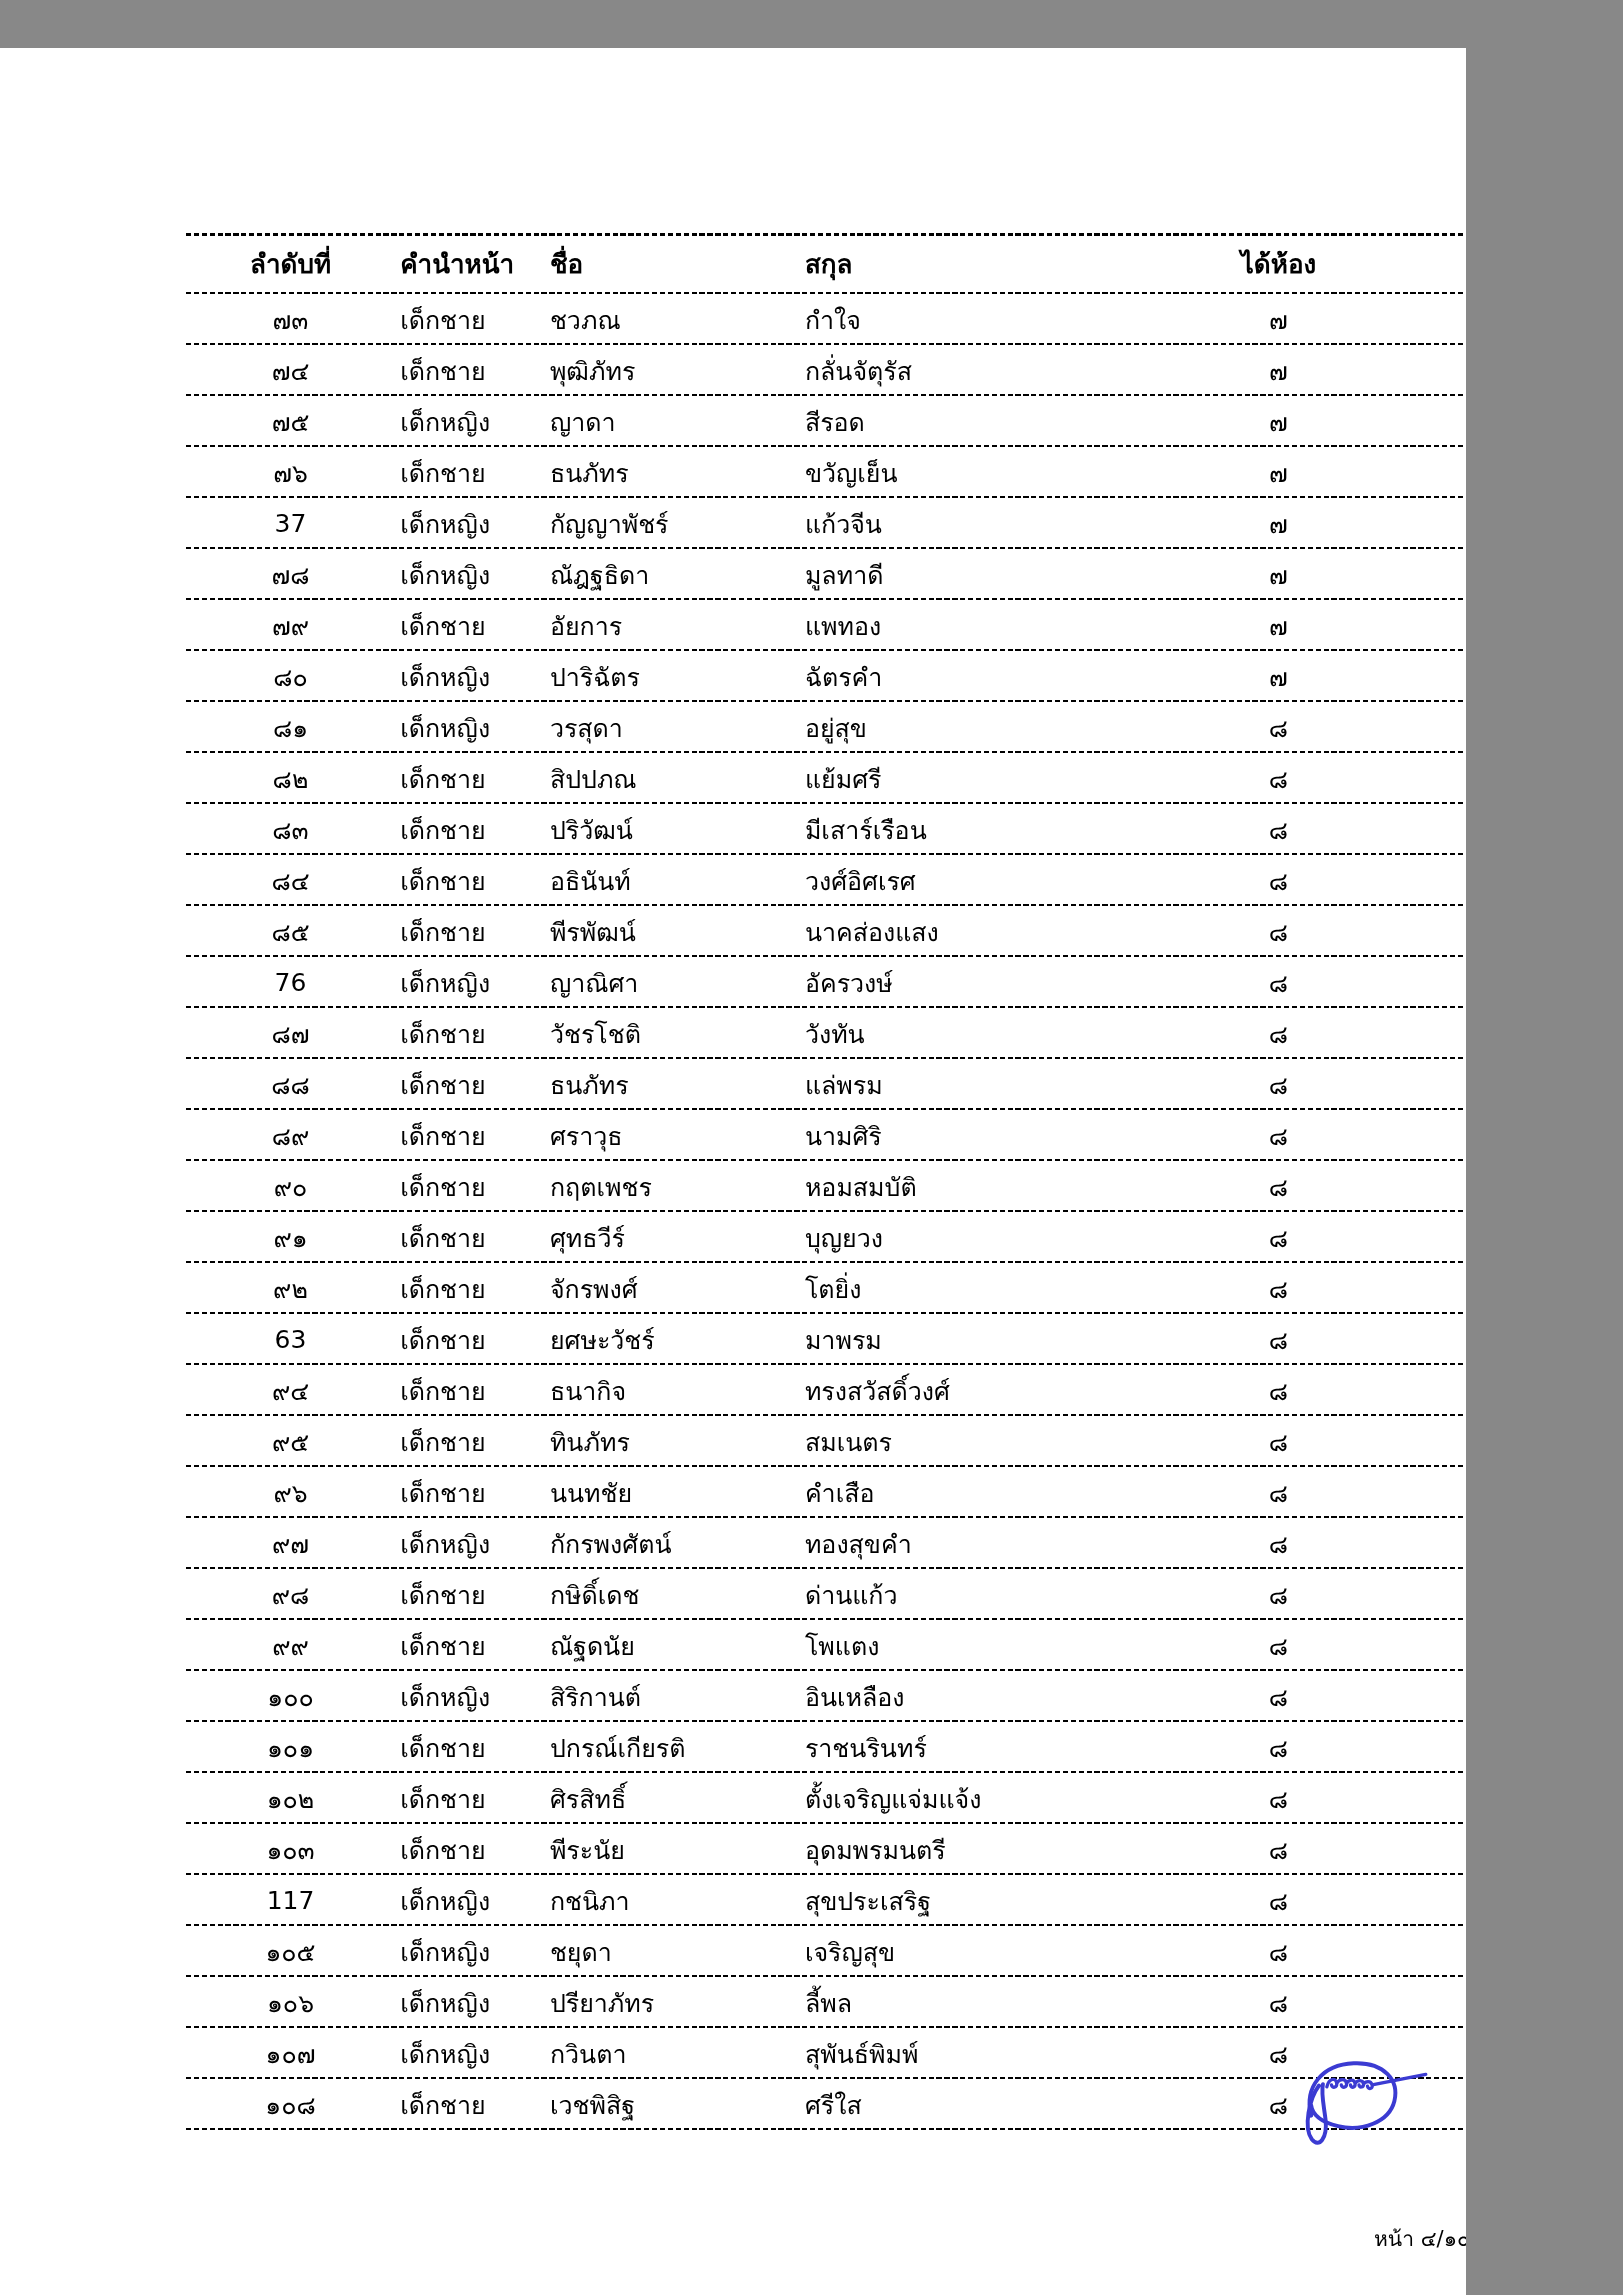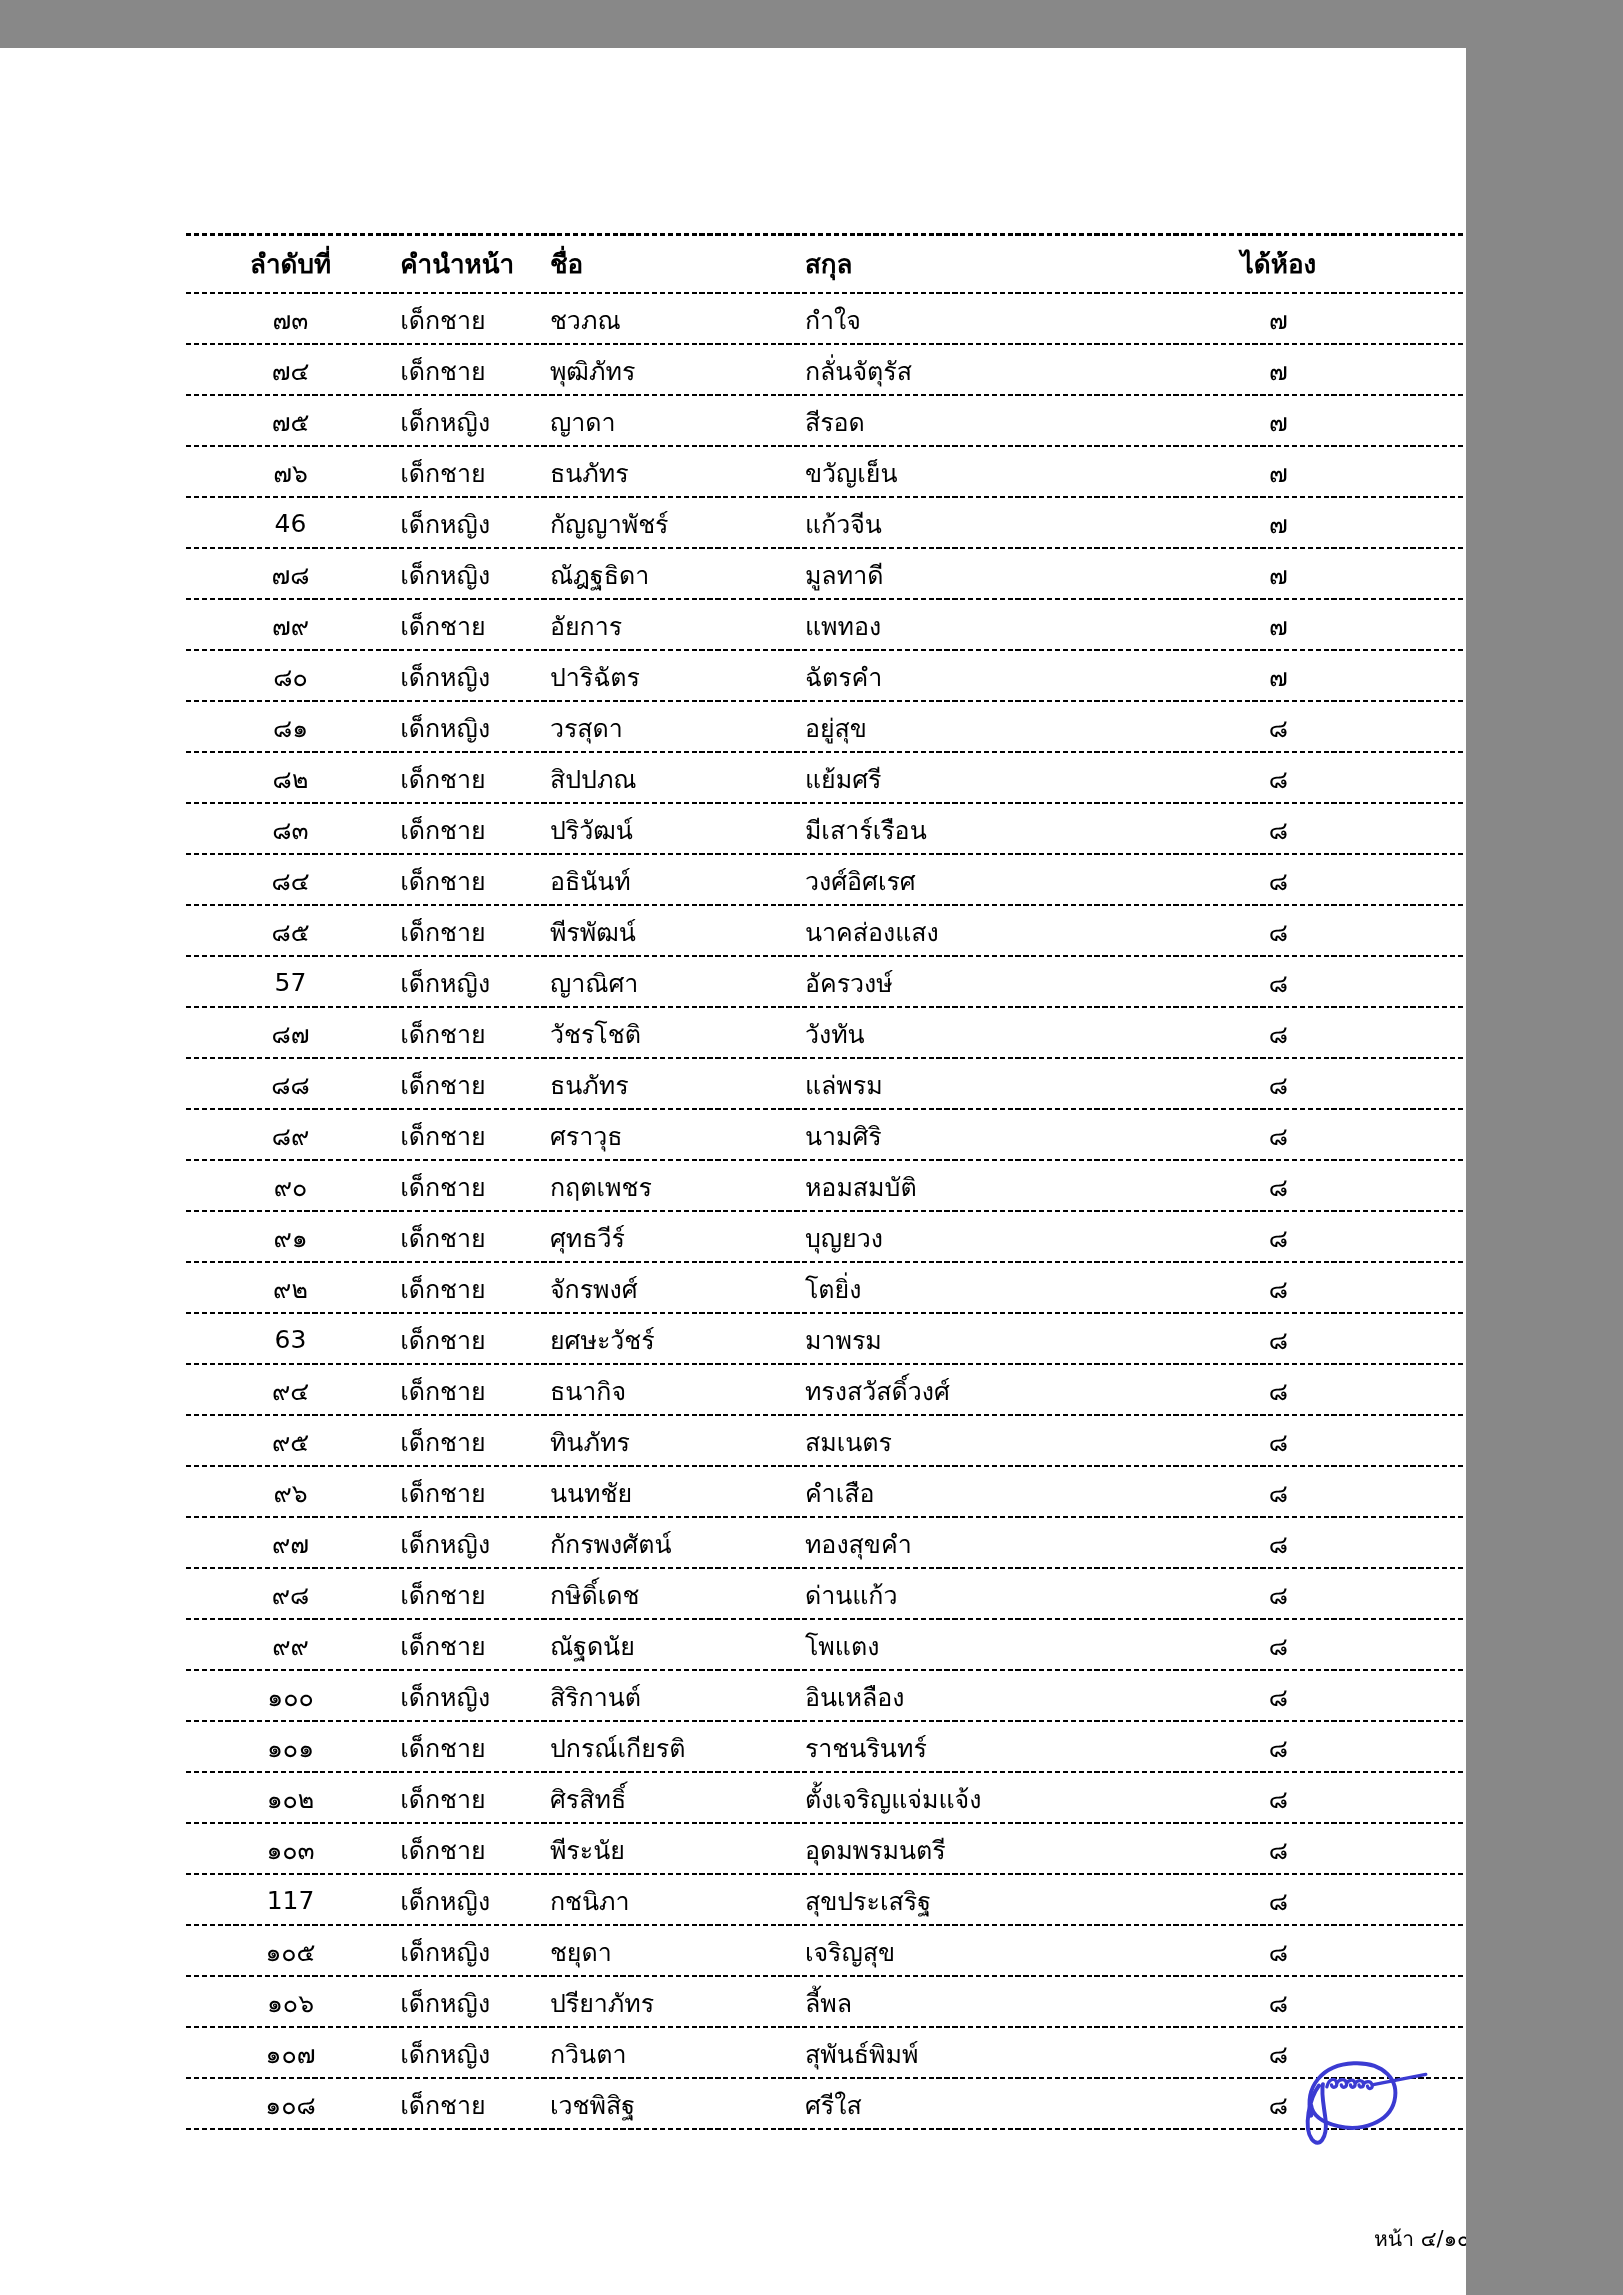--- a/index.html
+++ b/index.html
@@ -108,21 +108,21 @@
     <div class="row">
       <div class="c-center">๗๖</div>
       <div class="c-left c2pad">เด็กชาย</div>
       <div class="c-left">ธนภัทร</div>
       <div class="c-left">ขวัญเย็น</div>
       <div class="c-center">๗</div>
       <div></div>
     </div>
 
     <div class="row">
-      <div class="c-center">46</div>
+      <div class="c-center">37</div>
       <div class="c-left c2pad">เด็กหญิง</div>
       <div class="c-left">กัญญาพัชร์</div>
       <div class="c-left">แก้วจีน</div>
       <div class="c-center">๗</div>
       <div></div>
     </div>
 
     <div class="row">
       <div class="c-center">๗๘</div>
       <div class="c-left c2pad">เด็กหญิง</div>
@@ -189,21 +189,21 @@
     <div class="row">
       <div class="c-center">๘๕</div>
       <div class="c-left c2pad">เด็กชาย</div>
       <div class="c-left">พีรพัฒน์</div>
       <div class="c-left">นาคส่องแสง</div>
       <div class="c-center">๘</div>
       <div></div>
     </div>
 
     <div class="row">
-      <div class="c-center">57</div>
+      <div class="c-center">76</div>
       <div class="c-left c2pad">เด็กหญิง</div>
       <div class="c-left">ญาณิศา</div>
       <div class="c-left">อัครวงษ์</div>
       <div class="c-center">๘</div>
       <div></div>
     </div>
 
     <div class="row">
       <div class="c-center">๘๗</div>
       <div class="c-left c2pad">เด็กชาย</div>

